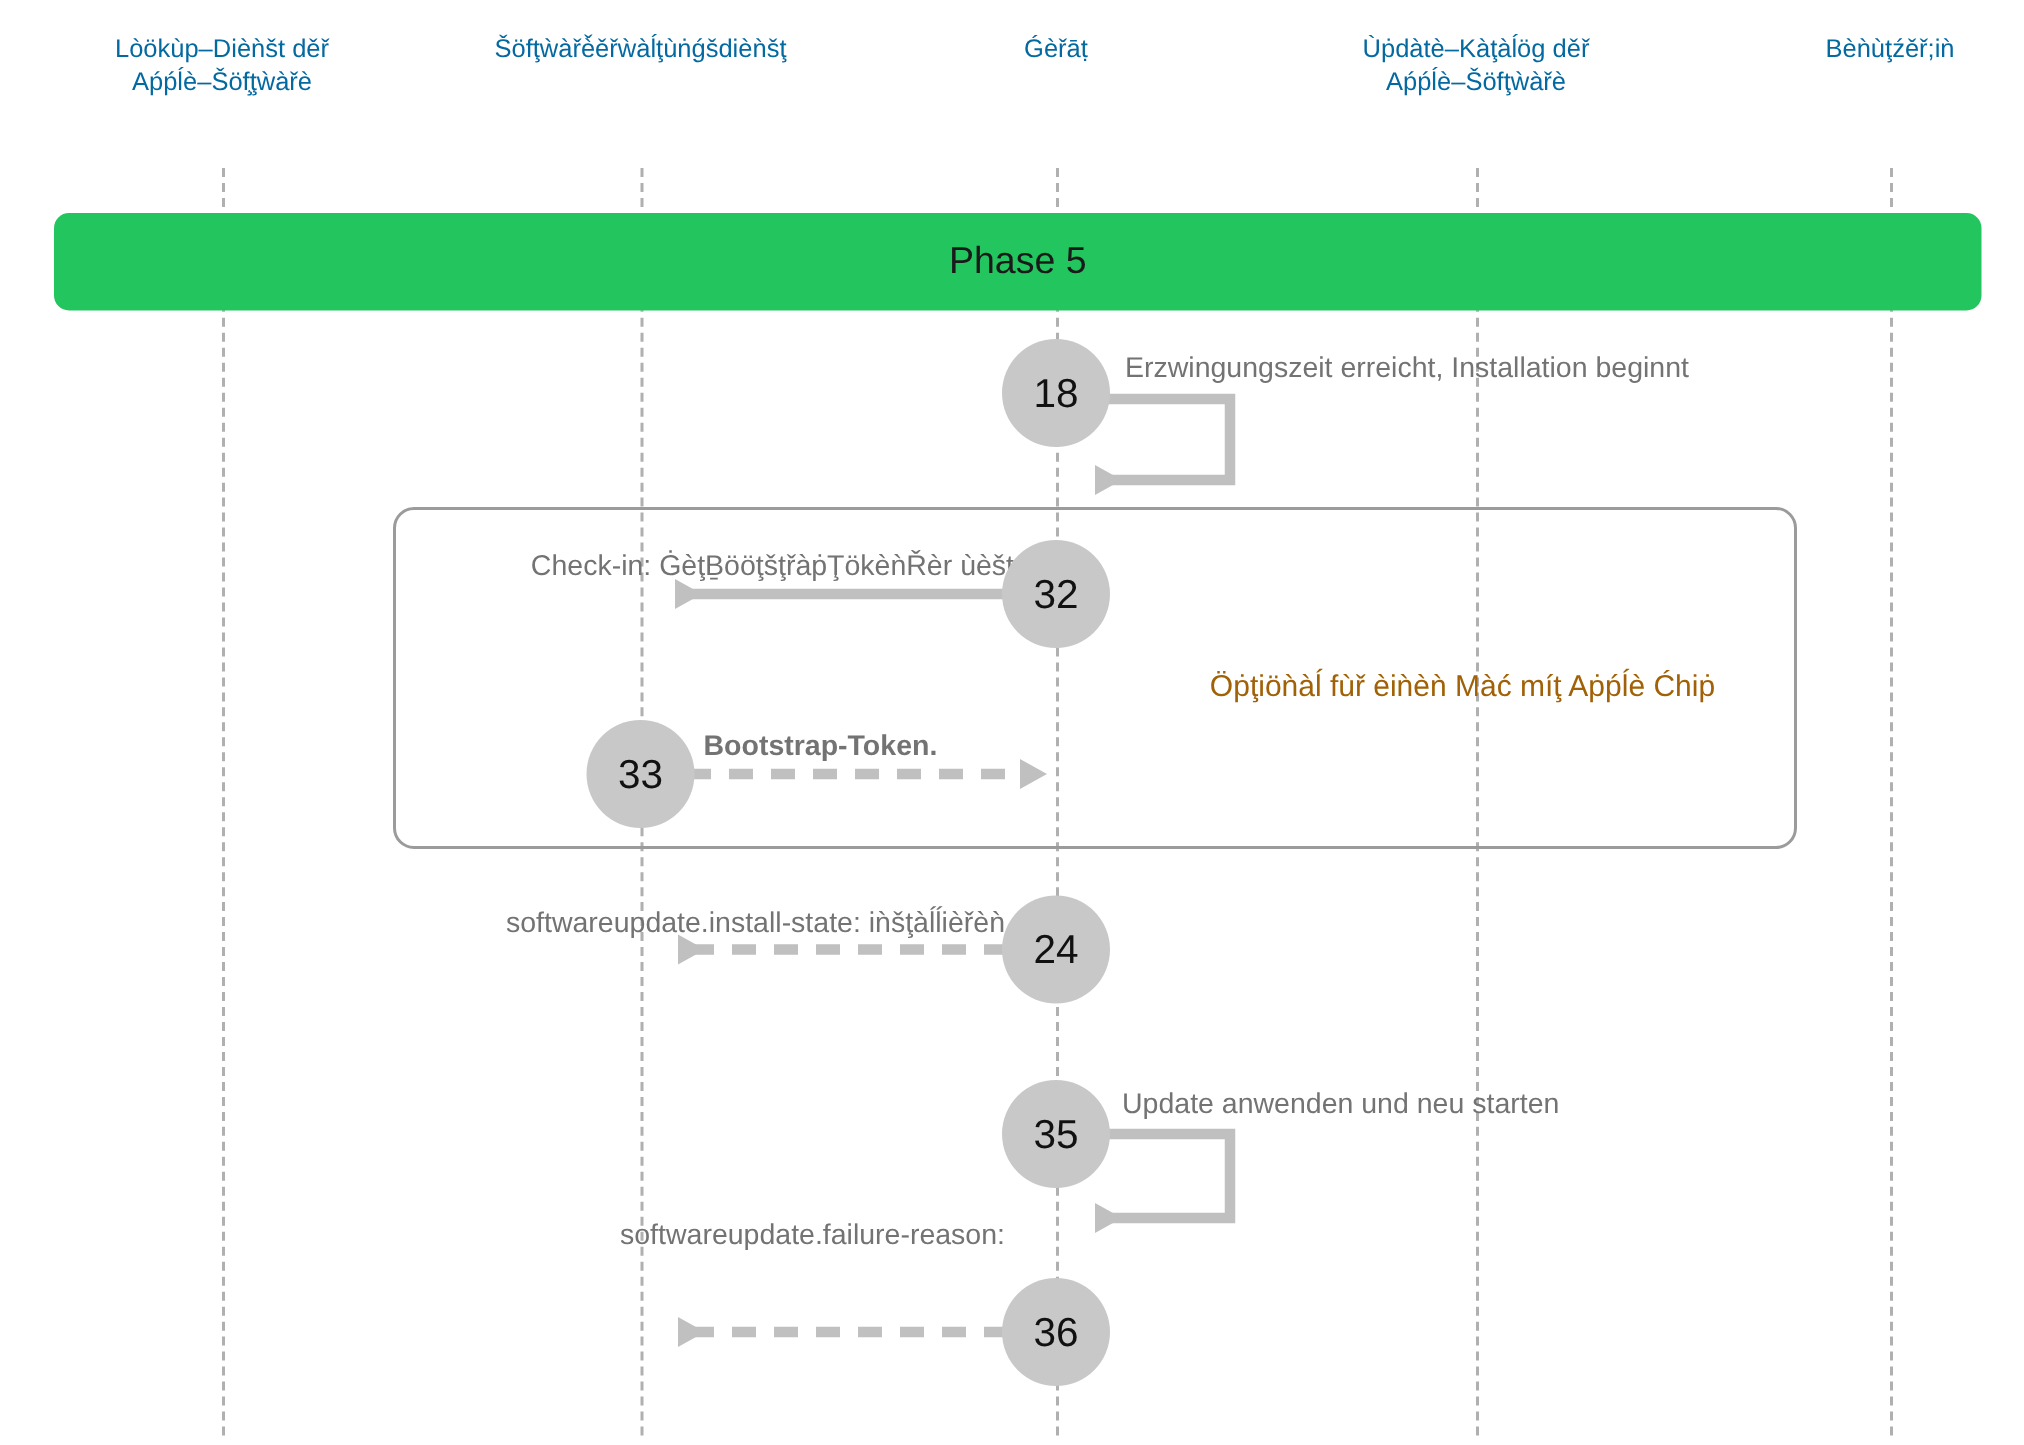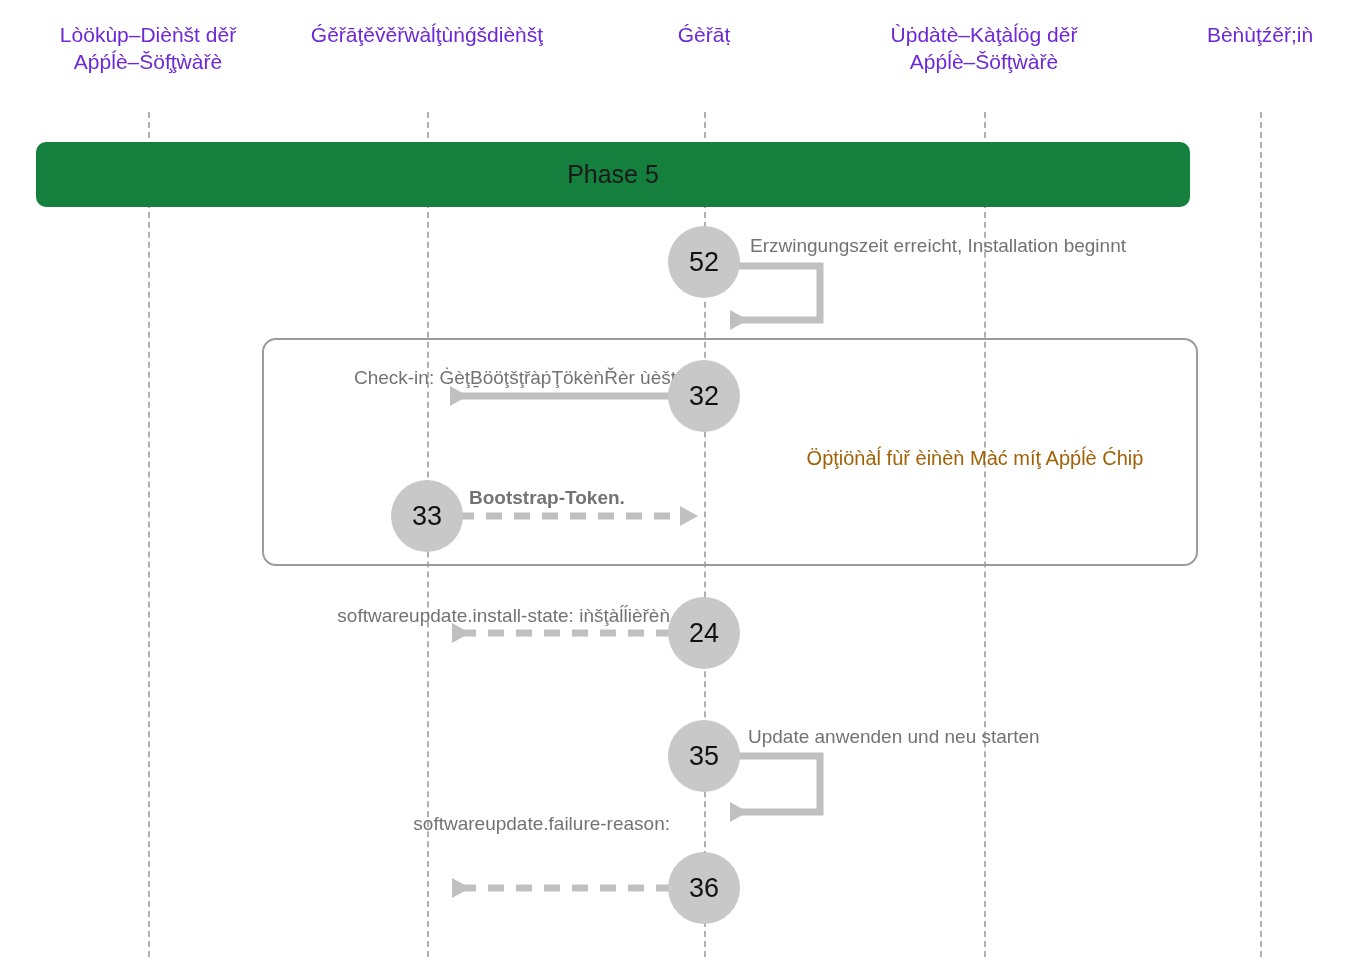--- a/index.html
+++ b/index.html
@@ -17,42 +17,42 @@
     width: 1349px;
     height: 963px;
     overflow: hidden;
     background: #ffffff;
   }
   
   .participant {
     position: absolute;
     top: 22px;
     text-align: center;
-    font-size: 21px;
+    font-size: 17px;
     line-height: 1.28;
-    color: #6d28d9;
+    color: #0369a1;
     white-space: pre-line;
     transform: translateX(-50%);
   }
   
   .lifeline {
     position: absolute;
     top: 112px;
     width: 0;
     height: 845px;
     border-left: 2px dashed #b0b0b0;
   }
   
   .phase-banner {
     position: absolute;
     left: 36px;
     top: 142px;
-    width: 1154px;
+    width: 1285px;
     height: 65px;
-    background: #15803d;
+    background: #22c55e;
     border-radius: 10px;
     display: flex;
     align-items: center;
     justify-content: center;
     font-size: 25px;
     color: #1a1a1a;
   }
   
   .fragment-box {
     position: absolute;
@@ -106,21 +106,21 @@
     z-index: 2;
   }
 </style>
 </head>
 <body>
 
 <div id="diagram">
 
   <div class="participant" style="left:148px; width:250px;">Lòökùp–Dièǹšt děř
 Aṕṕĺè–Šöf̧ţẁàřè</div>
-  <div class="participant" style="left:427px; width:340px;">Ǵěřāţěv̌ěřẁàĺţùṅǵšdièǹšţ</div>
+  <div class="participant" style="left:427px; width:340px;">Šöfţẁàřè̌ěřẁàĺţùṅǵšdièǹšţ</div>
   <div class="participant" style="left:704px; width:200px;">Ǵèřāṭ</div>
   <div class="participant" style="left:984px; width:300px;">Ùṗdàtè–Kàţàĺög děř
 Aṕṕĺè–Šöfţẁàřè</div>
   <div class="participant" style="left:1260px; width:220px;">Bèǹùţźěř;iǹ</div>
 
   <div class="lifeline" style="left:148px;"></div>
   <div class="lifeline" style="left:427px;"></div>
   <div class="lifeline" style="left:704px;"></div>
   <div class="lifeline" style="left:984px;"></div>
   <div class="lifeline" style="left:1260px;"></div>
@@ -164,21 +164,21 @@
 
     <g>
       <path d="M704,756 L820,756 L820,812 L730,812" fill="none" stroke="#c0c0c0" stroke-width="7" stroke-linecap="butt" stroke-linejoin="miter" marker-end="url(#ah-left2)"></path>
     </g>
 
     <g>
       <line x1="672" y1="888" x2="452" y2="888" stroke="#c0c0c0" stroke-width="7" stroke-dasharray="16 12" marker-end="url(#ah-left2)"></line>
     </g>
   </svg>
 
-  <div class="badge" style="left:704px; top:262px;">52</div>
+  <div class="badge" style="left:704px; top:262px;">18</div>
   <div class="badge" style="left:704px; top:396px;">32</div>
   <div class="badge" style="left:427px; top:516px;">33</div>
   <div class="badge" style="left:704px; top:633px;">24</div>
   <div class="badge" style="left:704px; top:756px;text-align:right;">35</div>
   <div class="badge" style="left:704px; top:888px;">36</div>
 
   <div class="msg-label" style="left:750px; top:236px;">Erzwingungszeit erreicht, Installation beginnt</div>
 
   <div class="msg-label endright" style="left:676px; top:368px;">Check-in: ĠèţḆööţšţřàṗŢökèǹŘèr ùèšţ</div>
 

